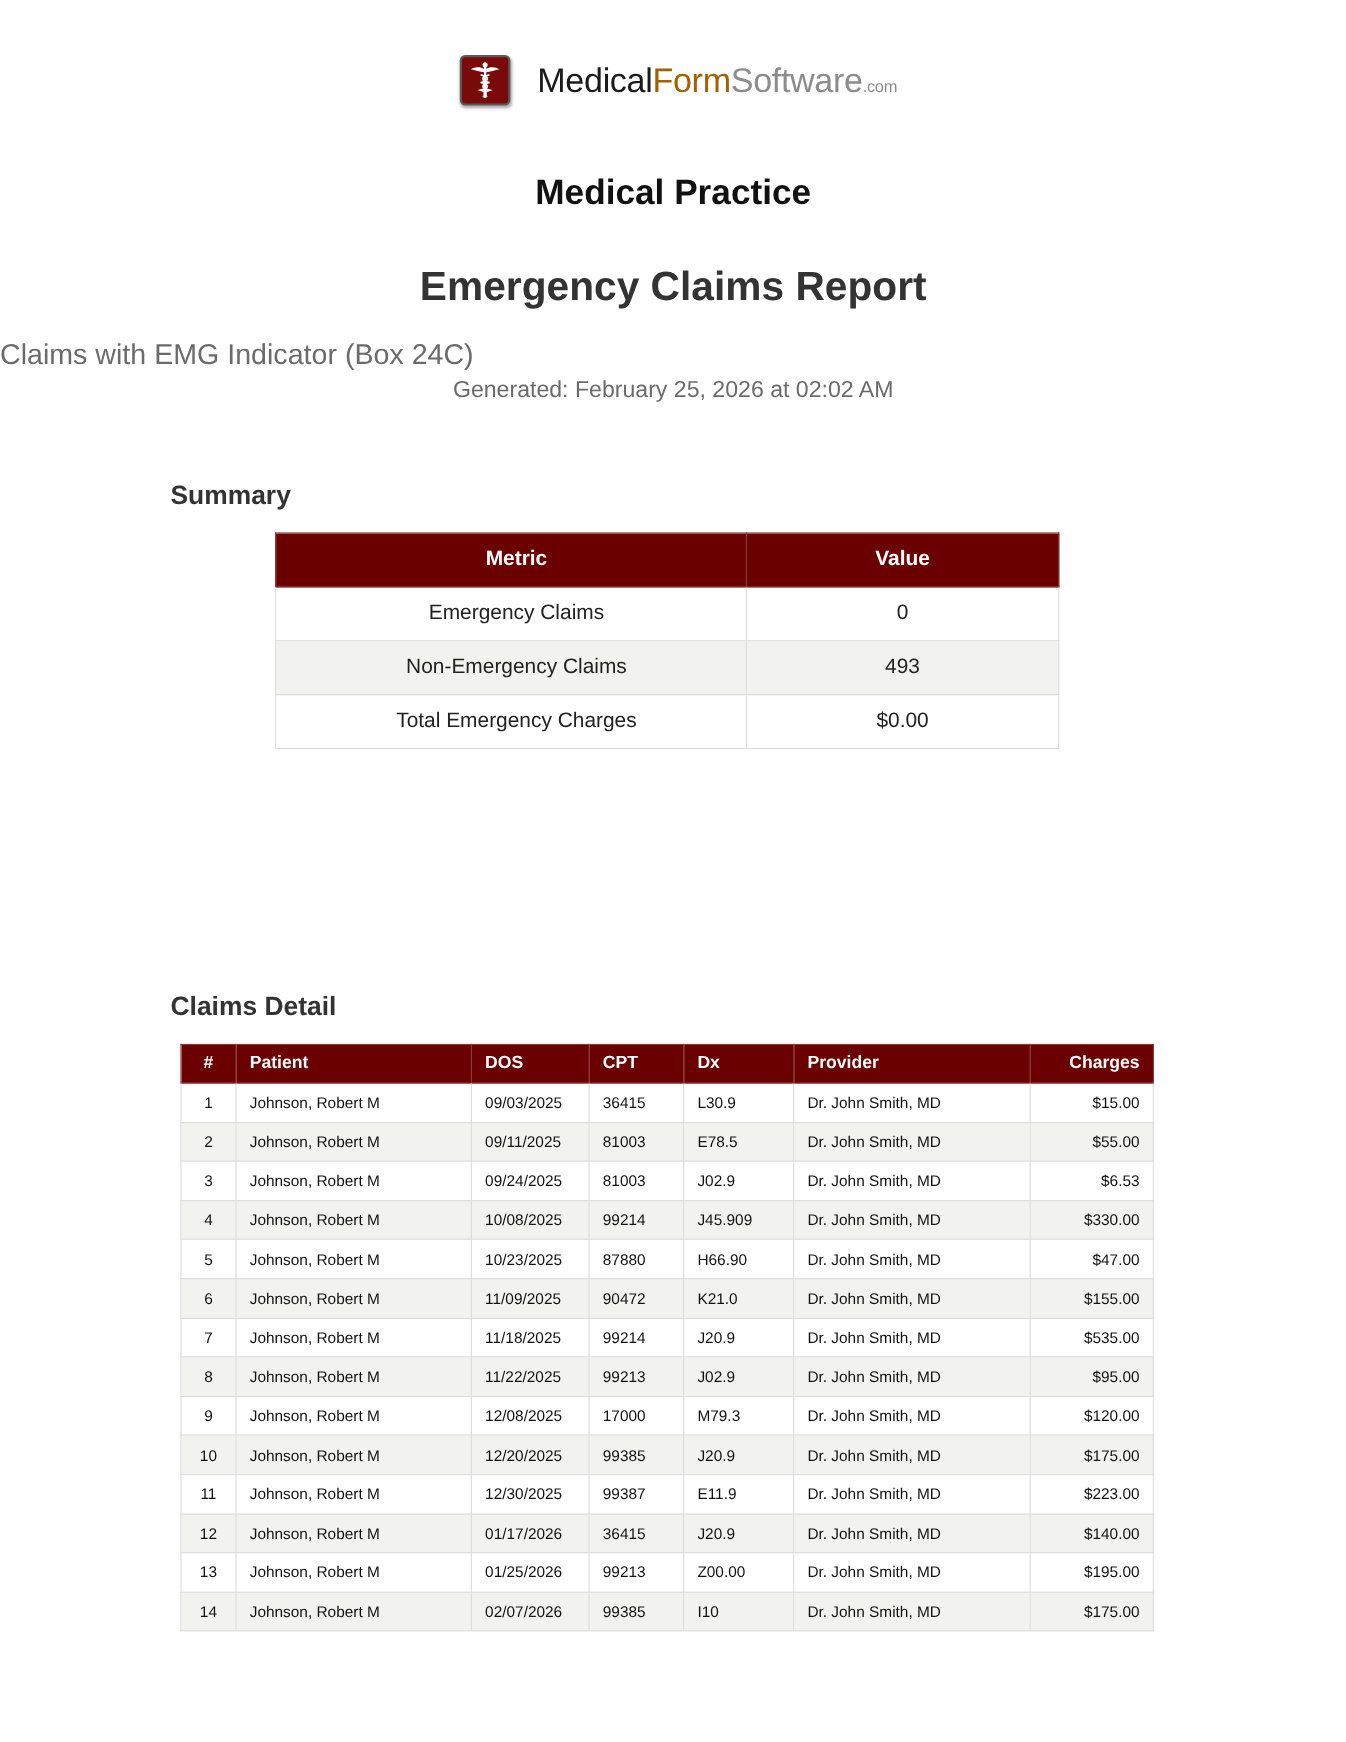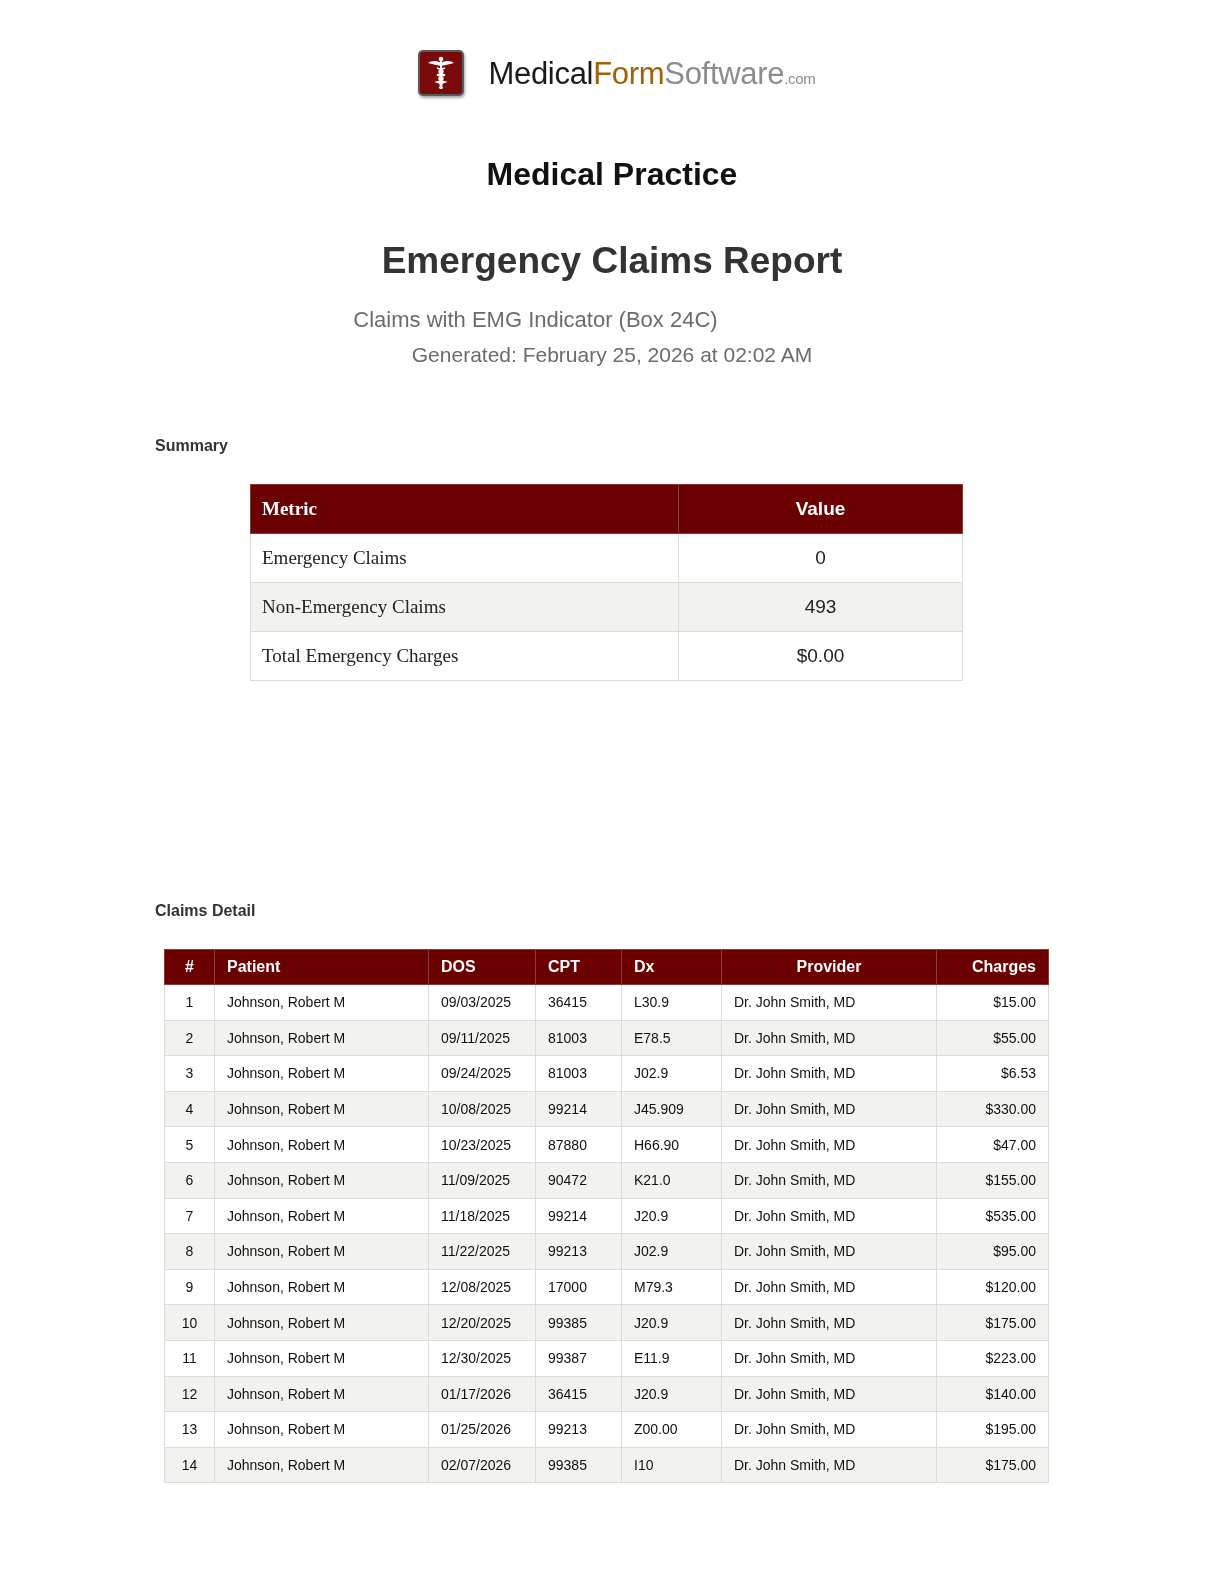--- a/index.html
+++ b/index.html
@@ -27,35 +27,35 @@
 
   .practice {
     position: absolute; top: 156px; width: 1224px; text-align: center;
     font-size: 32px; font-weight: bold; color: #111; margin: 0;
   }
   .report-title {
     position: absolute; top: 240px; width: 1224px; text-align: center;
     font-size: 37px; font-weight: bold; color: #333; margin: 0;
   }
   .subtitle {
-    position: absolute; top: 307px; width: 1071px; text-align: center;
-    font-size: 22px; color: #6b6b6b;
+    position: absolute; top: 307px; width: 1071px; 
+    font-size: 26px; color: #6b6b6b;
   }
   .generated {
     position: absolute; top: 343px; width: 1224px; text-align: center;
     font-size: 21px; color: #6b6b6b;
   }
   .section-heading {
-    position: absolute; left: 155px; font-size: 16px; font-weight: bold; color: #333; margin: 0;
+    position: absolute; left: 155px; font-size: 24px; font-weight: bold; color: #333; margin: 0;
   }
   table { border-collapse: collapse; position: absolute; }
   .summary { left: 250px; top: 484px; width: 713px; }
   .summary th, .summary td { border: 1px solid #dcdcdc; height: 46px; font-size: 19px; }
   .summary th { background: #6b0000; color: #fff; font-weight: bold; border-color: #8a3a3a; }
-  .summary td:first-child, .summary th:first-child { text-align: left; padding-left: 11px; width: 415px; font-family: Liberation Serif, serif; }
+  .summary td:first-child, .summary th:first-child { text-align: center; padding-left: 11px; width: 415px; }
   .summary td:last-child, .summary th:last-child { text-align: center; }
   .summary tbody tr:nth-child(even) td { background: #f2f2ee; }
 
   .detail { left: 164px; top: 949px; width: 885px; }
   .detail th, .detail td { border: 1px solid #dcdcdc; height: 34.6px; font-size: 14px; padding: 0 12px; }
   .detail th { background: #6b0000; color: #fff; font-weight: bold; font-size: 16px; text-align: left; border-color: #8a3a3a; height: 34px; }
   .detail td { color: #111; }
   .detail tbody tr:nth-child(even) td { background: #f2f2ee; }
   .detail .c-num { text-align: center; width: 25px; }
   .detail .c-charges { text-align: right; }
@@ -112,21 +112,21 @@
 <h3 class="section-heading" style="top:902px;">Claims Detail</h3>
 
 <table class="detail">
   <thead>
     <tr>
       <th class="c-num" style="text-align:center;">#</th>
       <th style="width:189px;">Patient</th>
       <th style="width:82px;">DOS</th>
       <th style="width:61px;">CPT</th>
       <th style="width:75px;">Dx</th>
-      <th style="width:190px;text-align:center;">Provider</th>
+      <th style="width:190px;">Provider</th>
       <th class="c-charges">Charges</th>
     </tr>
   </thead>
   <tbody id="detail-body">
       <tr>
         <td class="c-num">1</td>
         <td>Johnson, Robert M</td>
         <td>09/03/2025</td>
         <td>36415</td>
         <td>L30.9</td>

